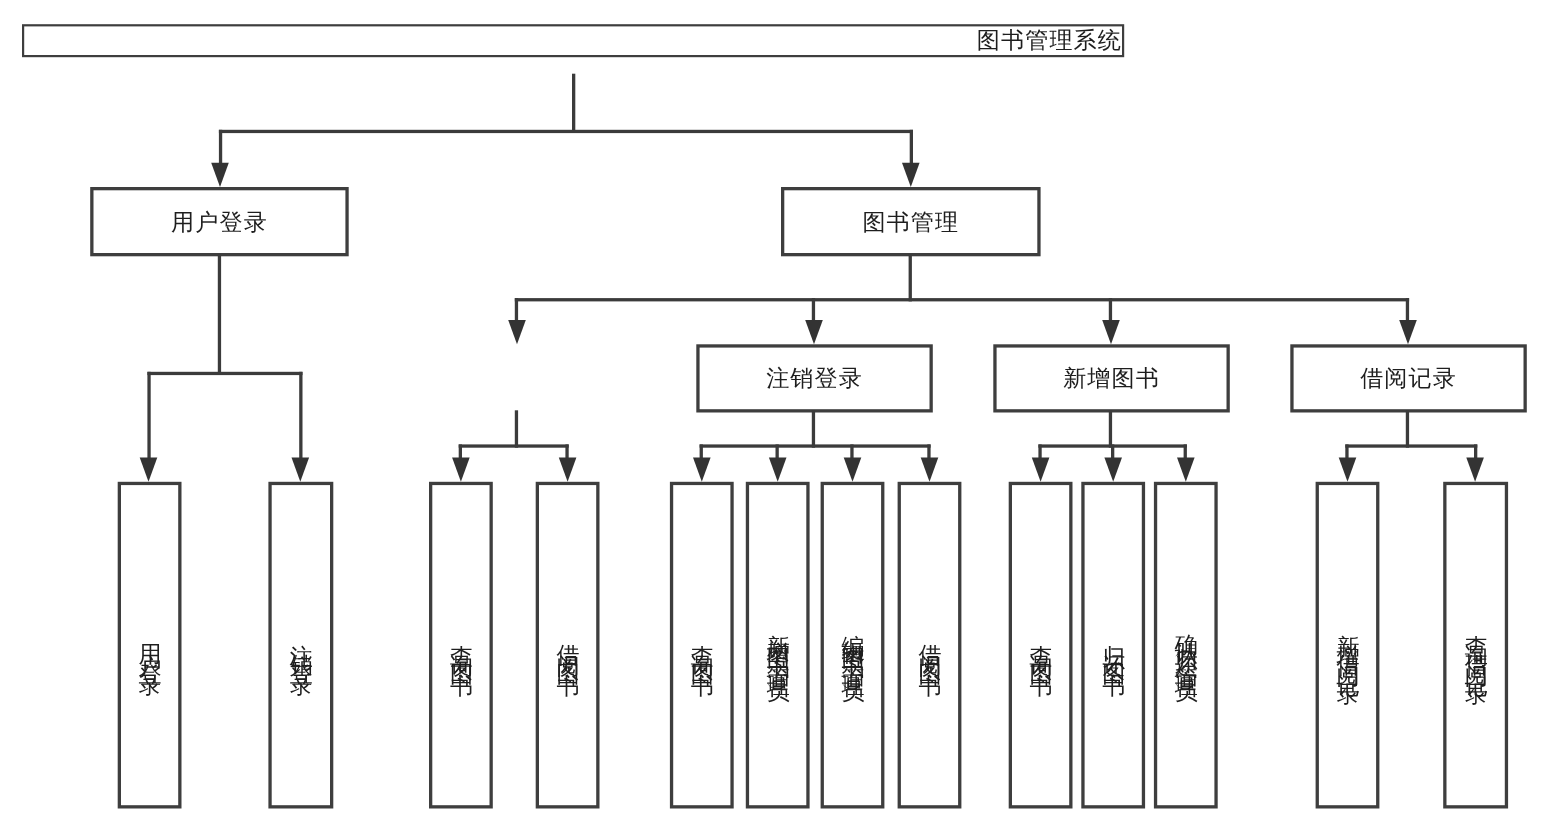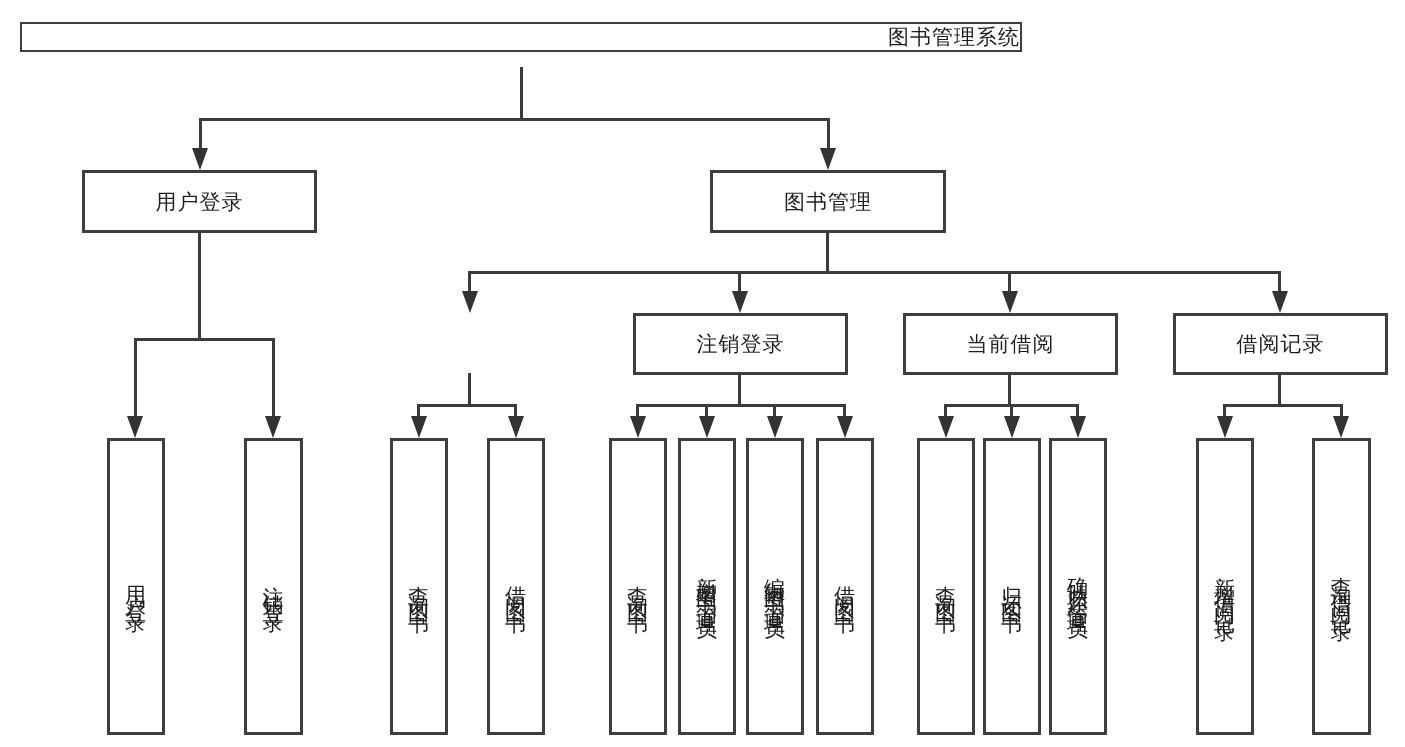--- a/index.html
+++ b/index.html
@@ -45,21 +45,21 @@
   <div class="box" style="left:710px;top:170px;width:236px;height:63px;">
     <span class="hlabel">图书管理</span>
   </div>
 
 
   <div class="box" style="left:633px;top:313px;width:215px;height:62px;">
     <span class="hlabel">注销登录</span>
   </div>
 
   <div class="box" style="left:903px;top:313px;width:215px;height:62px;">
-    <span class="hlabel">当前借阅</span>
+    <span class="hlabel">新增图书</span>
   </div>
 
   <div class="box" style="left:1173px;top:313px;width:215px;height:62px;">
     <span class="hlabel">借阅记录</span>
   </div>
 
   <div class="box" style="left:107px;top:438px;width:58px;height:297px;">
     <span class="vtext">用户登录</span>
   </div>
   <div class="box" style="left:244px;top:438px;width:59px;height:297px;">

